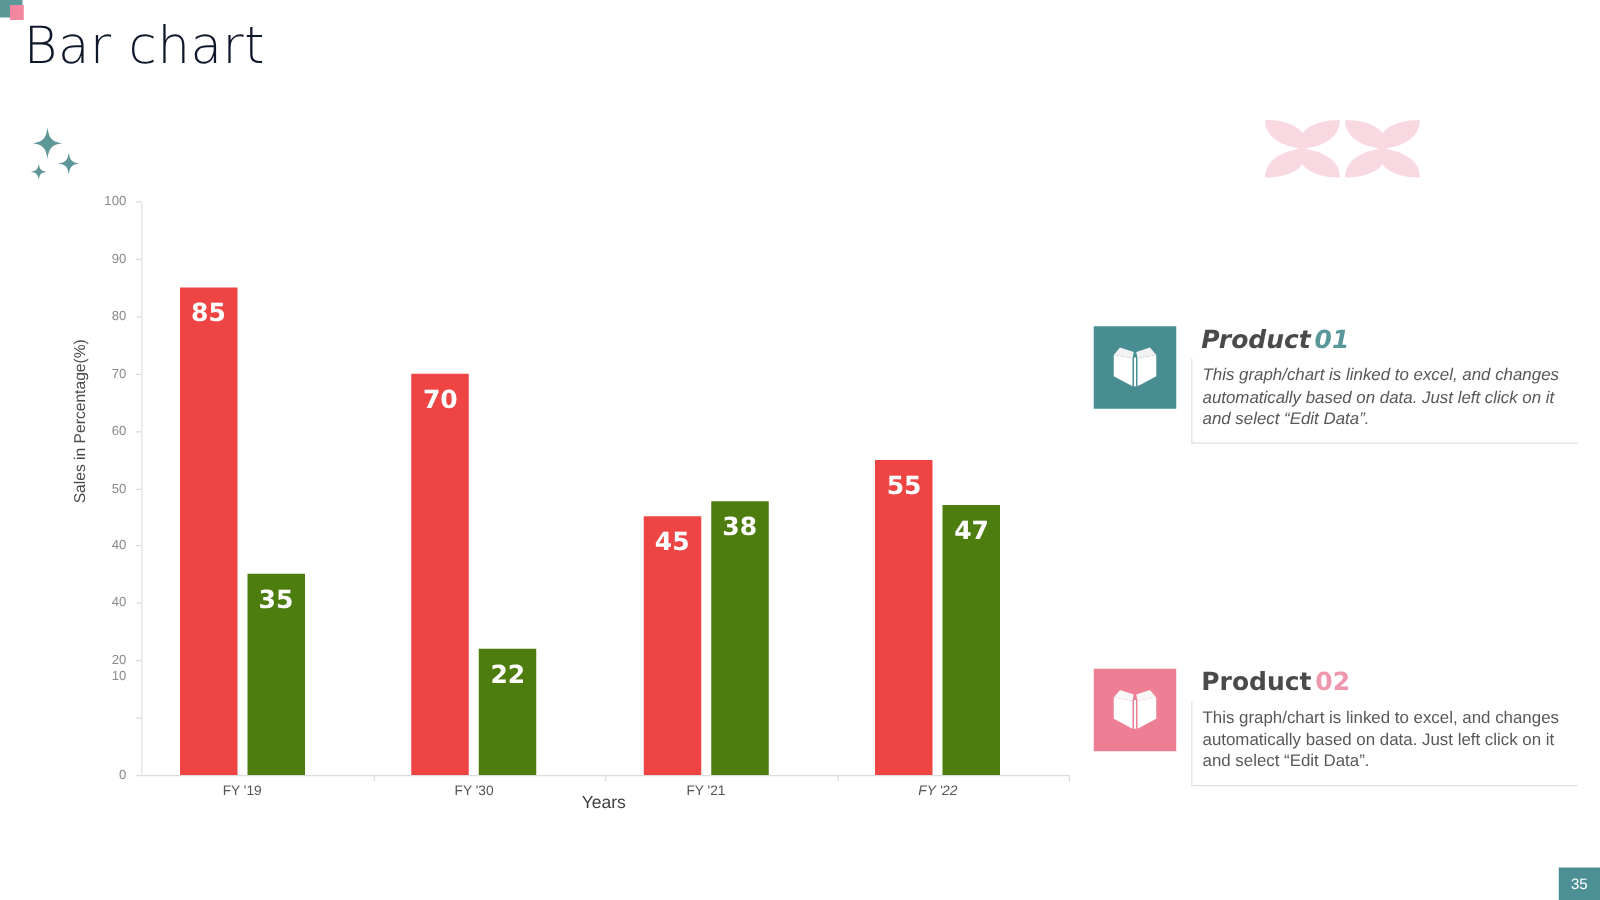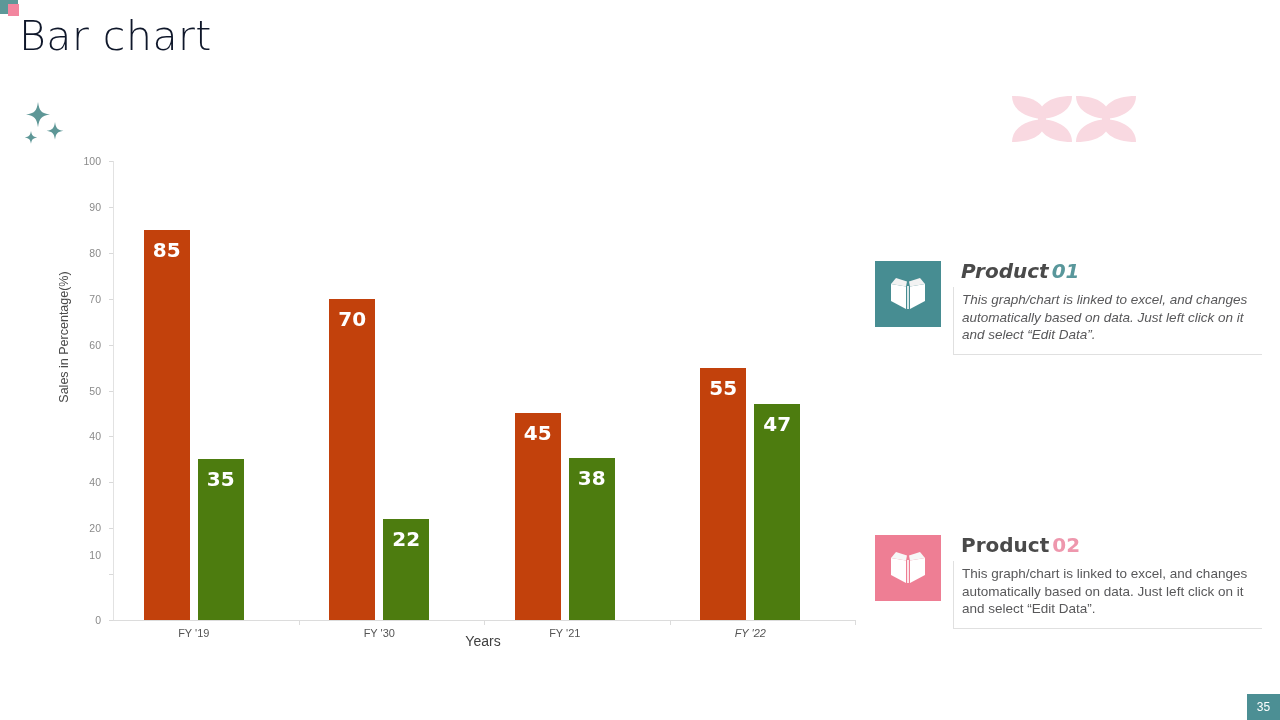--- a/index.html
+++ b/index.html
@@ -125,21 +125,21 @@
     position: absolute;
     top: 620px;
     width: 1px;
     height: 5px;
     background: #dcdcdc;
   }
   .bar {
     position: absolute;
     bottom: 0;
   }
-  .bar-teal { background: #c2410c; }
+  .bar-teal { background: #ef4444; }
   .bar-pink { background: #4d7c0f; }
   .bar-value {
     position: absolute;
     width: 100%;
     text-align: center;
     top: 8px;
     color: #ffffff;
     font-size: 20px;
     font-weight: bold;
     font-family: "DejaVu Sans", sans-serif;
@@ -263,21 +263,21 @@
   </svg>
 </div>
 
 <div id="chart-panel">
 
   <div id="y-axis-title">Sales in Percentage(%)</div>
 
   <div id="y-ticks">
       <div class="y-tick-label" style="left: 71px; top: 615px;">0</div>
       <div class="y-tick-mark" style="left: 109px; top: 620px;"></div>
-      <div class="y-tick-label" style="left: 71px; top: 550px;">10</div>
+      <div class="y-tick-label" style="left: 71px; top: 536px;">10</div>
       <div class="y-tick-mark" style="left: 109px; top: 574.1px;"></div>
       <div class="y-tick-label" style="left: 71px; top: 523.2px;">20</div>
       <div class="y-tick-mark" style="left: 109px; top: 528.2px;"></div>
       <div class="y-tick-label" style="left: 71px; top: 477.3px;">40</div>
       <div class="y-tick-mark" style="left: 109px; top: 482.3px;"></div>
       <div class="y-tick-label" style="left: 71px; top: 431.4px;">40</div>
       <div class="y-tick-mark" style="left: 109px; top: 436.4px;"></div>
       <div class="y-tick-label" style="left: 71px; top: 385.5px;">50</div>
       <div class="y-tick-mark" style="left: 109px; top: 390.5px;"></div>
       <div class="y-tick-label" style="left: 71px; top: 339.6px;">60</div>
@@ -303,21 +303,21 @@
       </div>
       <div class="bar bar-teal" style="left: 329.25px; width: 46px; height: 321.3px;">
         <div class="bar-value">70</div>
       </div>
       <div class="bar bar-pink" style="left: 383.25px; width: 46px; height: 100.98px;">
         <div class="bar-value">22</div>
       </div>
       <div class="bar bar-teal" style="left: 514.75px; width: 46px; height: 206.55px;">
         <div class="bar-value">45</div>
       </div>
-      <div class="bar bar-pink" style="left: 568.75px; width: 46px; height: 162px;">
+      <div class="bar bar-pink" style="left: 568.75px; width: 46px; height: 219px;">
         <div class="bar-value">38</div>
       </div>
       <div class="bar bar-teal" style="left: 700.25px; width: 46px; height: 252.45px;">
         <div class="bar-value">55</div>
       </div>
       <div class="bar bar-pink" style="left: 754.25px; width: 46px; height: 215.73px;">
         <div class="bar-value">47</div>
       </div>
     </div>
 

